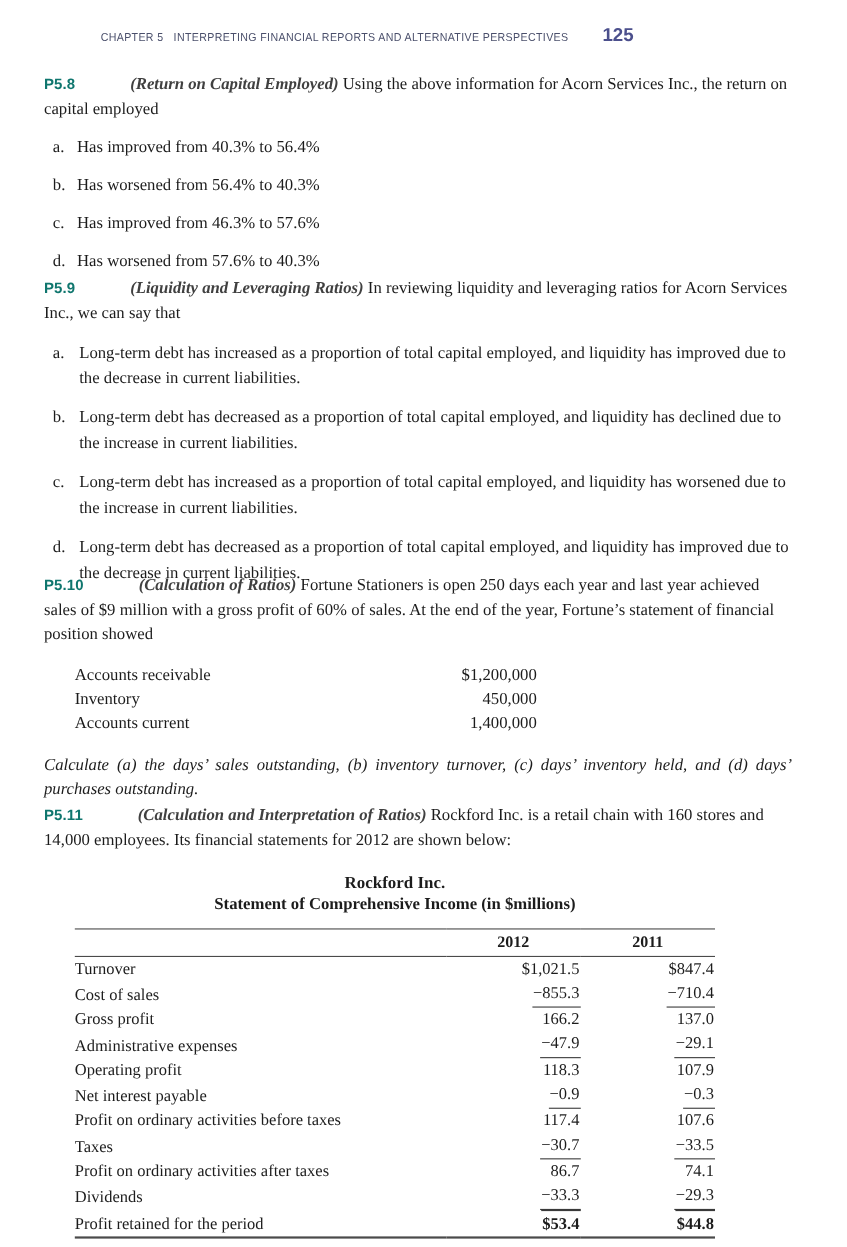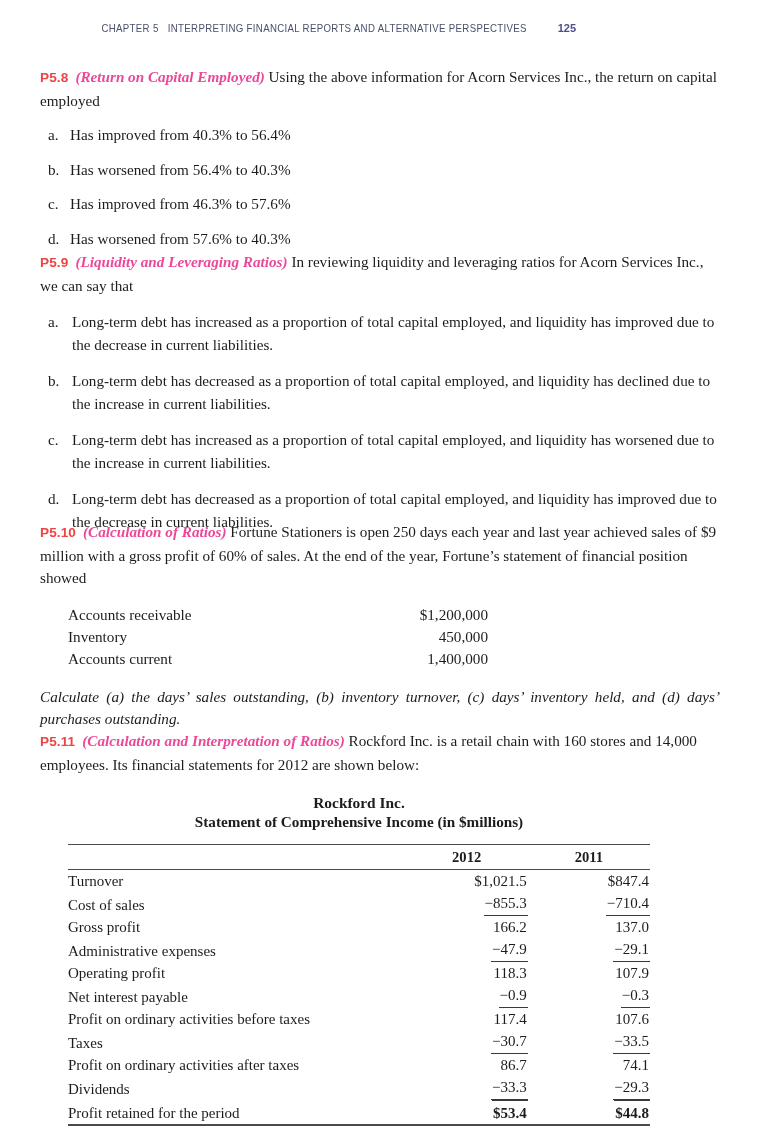--- a/index.html
+++ b/index.html
@@ -38,21 +38,21 @@
     font-family: "Liberation Sans", sans-serif;
     font-size: 10.5px;
     letter-spacing: 0.35px;
     color: #4a4f6b;
     transform: scaleX(0.92);
     transform-origin: right baseline;
   }
   .runhead-chapter { margin-right: 10px; }
   .runhead-page {
     font-family: "Liberation Sans", sans-serif;
-    font-size: 11px;
+    font-size: 17px;
     font-weight: bold;
     color: #4b4f8c;
   }
 
   
   .problem { margin-top: 0; }
   #p58-block  { position: absolute; left: 40px; top: 66px;  width: 680px; }
   #p59-block  { position: absolute; left: 40px; top: 251px; width: 680px; }
   #p510-block { position: absolute; left: 40px; top: 521px; width: 680px; }
   #p511-block { position: absolute; left: 40px; top: 730px; width: 680px; }
@@ -60,29 +60,30 @@
   .p-lead {
     font-size: 15.2px;
     line-height: 22.5px;
     text-align: left;
     margin: 0;
   }
   .p-num {
     font-family: "Liberation Sans", sans-serif;
     font-size: 13.6px;
     font-weight: bold;
-    color: #ef4444;
+    color: #0f766e;
     letter-spacing: 0.1px;
     text-align: center;
   }
   .p-title {
     font-weight: bold;
     font-style: italic;
     font-size: 15.2px;
-    color: #ec4899;
+    color: #404040;
+    margin-left: 43px;
   }
   .gap { display: inline-block; width: 7px; }
 
   
   .opts {
     list-style: none;
     margin: 0;
     padding: 0;
   }
   .opt {

